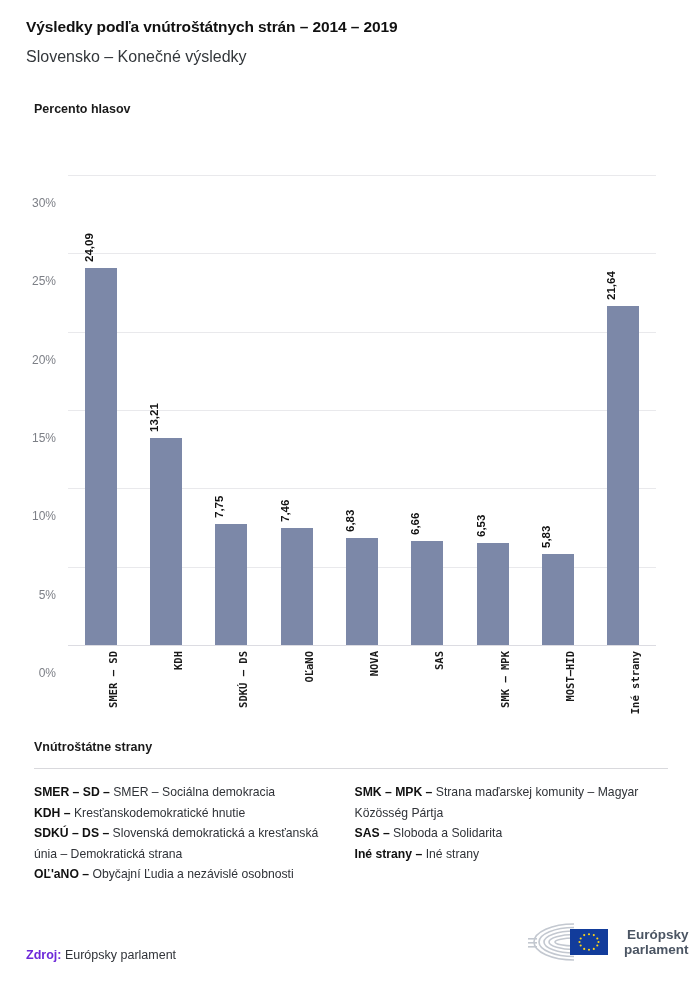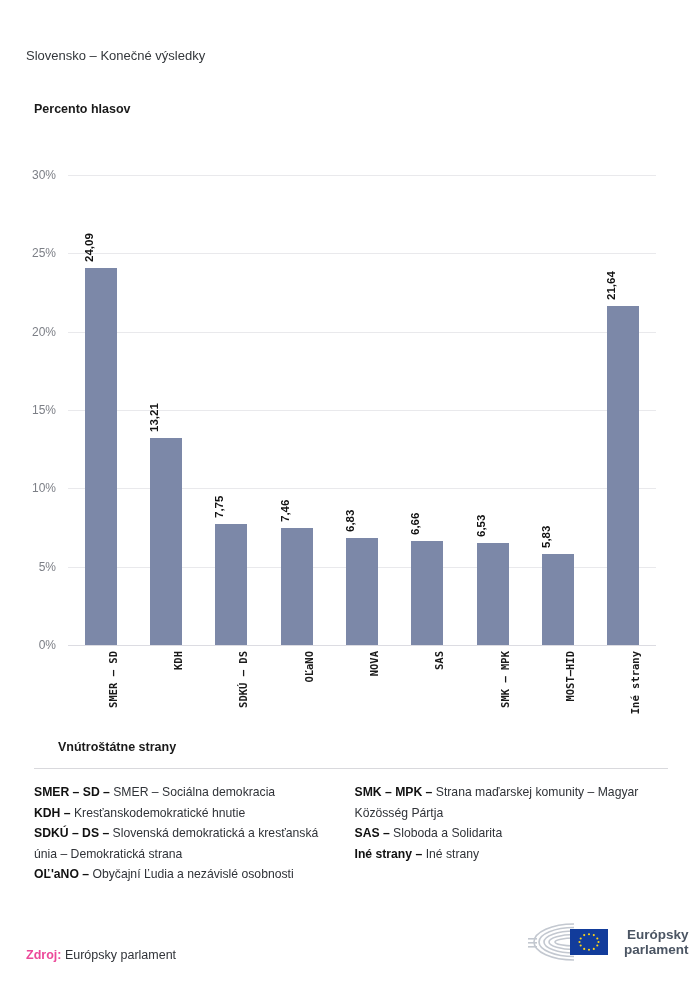--- a/index.html
+++ b/index.html
@@ -14,21 +14,21 @@
   .page { position: relative; width: 700px; height: 982px; overflow: hidden; }
 
   
   .title {
     position: absolute; left: 26px; top: 18px;
     font-size: 15.5px; font-weight: bold; letter-spacing: -0.1px;
     color: #111111;
   }
   .subtitle {
     position: absolute; left: 26px; top: 48px;
-    font-size: 13px; font-weight: normal; color: #33373b;
+    font-size: 16px; font-weight: normal; color: #33373b;
   }
   .axis-caption {
     position: absolute; left: 34px; top: 102px;
     font-size: 12.5px; font-weight: bold; color: #1a1a1a;
   }
 
   
   .chart {
     position: absolute;
     left: 68px; top: 175px;
@@ -38,20 +38,21 @@
     position: absolute; left: 0; width: 100%;
     height: 1px; background: #e9e9ec;
   }
   .gridline.base { background: #dcdcE2; }
   .ytick {
     position: absolute; right: 100%;
     margin-right: 12px;
     font-size: 12px; color: #7c7f86;
     transform: translateY(-50%);
     white-space: nowrap;
+    margin-top: 28px;
   }
   .bars {
     position: absolute; left: 0; top: 0;
     width: 100%; height: 100%;
   }
   .bar-slot {
     position: absolute; bottom: 0; top: 0;
   }
   .bar {
     position: absolute; bottom: 0; left: 50%;
@@ -72,21 +73,21 @@
     font-size: 10.5px; font-weight: bold; color: #1a1a1a;
     font-family: "DejaVu Sans Mono", monospace;
     white-space: nowrap;
     transform-origin: left top;
     transform: rotate(-90deg) translateX(-100%) translateY(50%);
   }
 
   
   .legend-title {
     position: absolute; left: 34px; top: 740px;
-    font-size: 12.5px; font-weight: bold; color: #1a1a1a; margin-left: 24px;
+    font-size: 12.5px; font-weight: bold; color: #1a1a1a;
   }
   .legend-rule {
     position: absolute; left: 34px; top: 768px;
     width: 634px; height: 1px; background: #d9d9dd;
   }
   .legend-cols {
     position: absolute; left: 34px; top: 782px;
     width: 636px;
     display: flex; gap: 5px;
   }
@@ -96,21 +97,21 @@
     font-size: 12.2px; line-height: 20.5px; color: #303338;
     margin-bottom: 0px;
   }
   .legend-item b { color: #111111; font-weight: bold; }
 
   
   .source {
     position: absolute; left: 26px; top: 948px;
     font-size: 12.5px; color: #303338;
   }
-  .source b { color: #ec4899; }
+  .source b { color: #6d28d9; }
 
   .ep-logo {
     position: absolute; left: 524px; top: 918px;
     width: 148px; height: 48px;
     display: flex; align-items: center; gap: 8px; text-align: right;
   }
   .ep-mark { position: relative; width: 92px; height: 44px; }
   .ep-flag {
     position: absolute; left: 46px; top: 9px;
     width: 38px; height: 26px; background: #123c9b;
@@ -118,20 +119,21 @@
   .ep-wordmark {
     font-size: 13.5px; font-weight: bold; line-height: 15.5px;
     color: #4b5563; white-space: nowrap;
   }
 </style>
 </head>
 <body>
 
 <div class="page">
 
+  <div class="title">Výsledky podľa vnútroštátnych strán – 2014 – 2019</div>
   <div class="subtitle">Slovensko – Konečné výsledky</div>
   <div class="axis-caption">Percento hlasov</div>
 
   <div class="chart">
     <div id="gridlines">
         <div class="gridline base" style="top: 470px;"></div>
         <div class="ytick" style="top: 470px;">0%</div>
         <div class="gridline" style="top: 391.667px;"></div>
         <div class="ytick" style="top: 391.667px;">5%</div>
         <div class="gridline" style="top: 313.333px;"></div>

